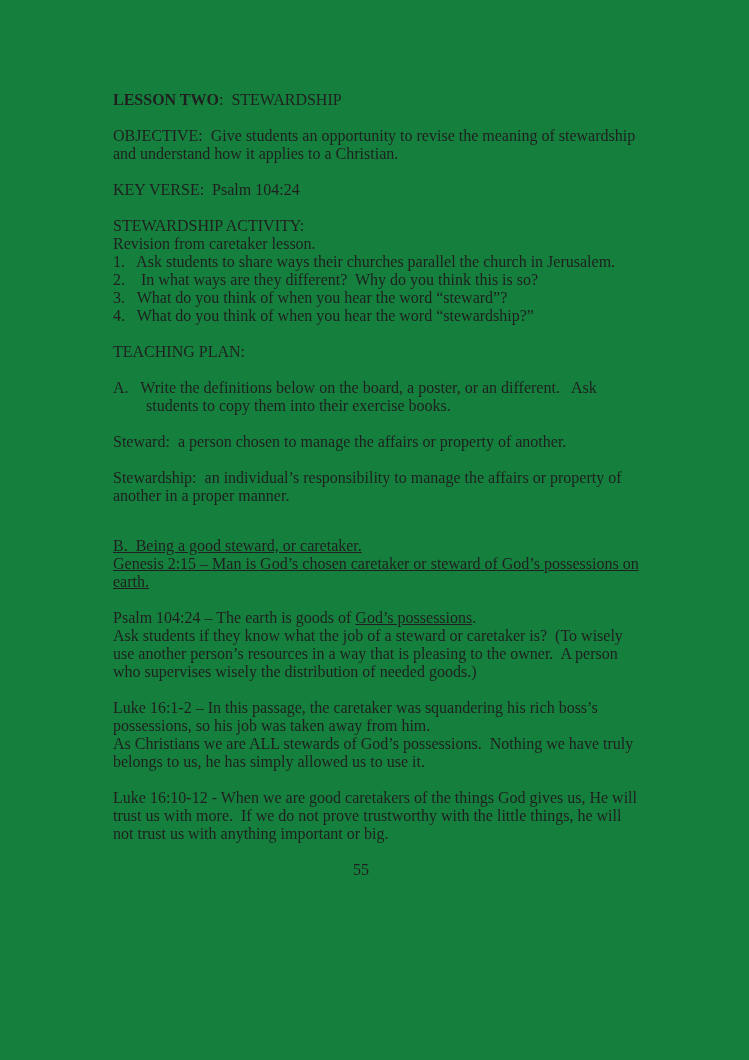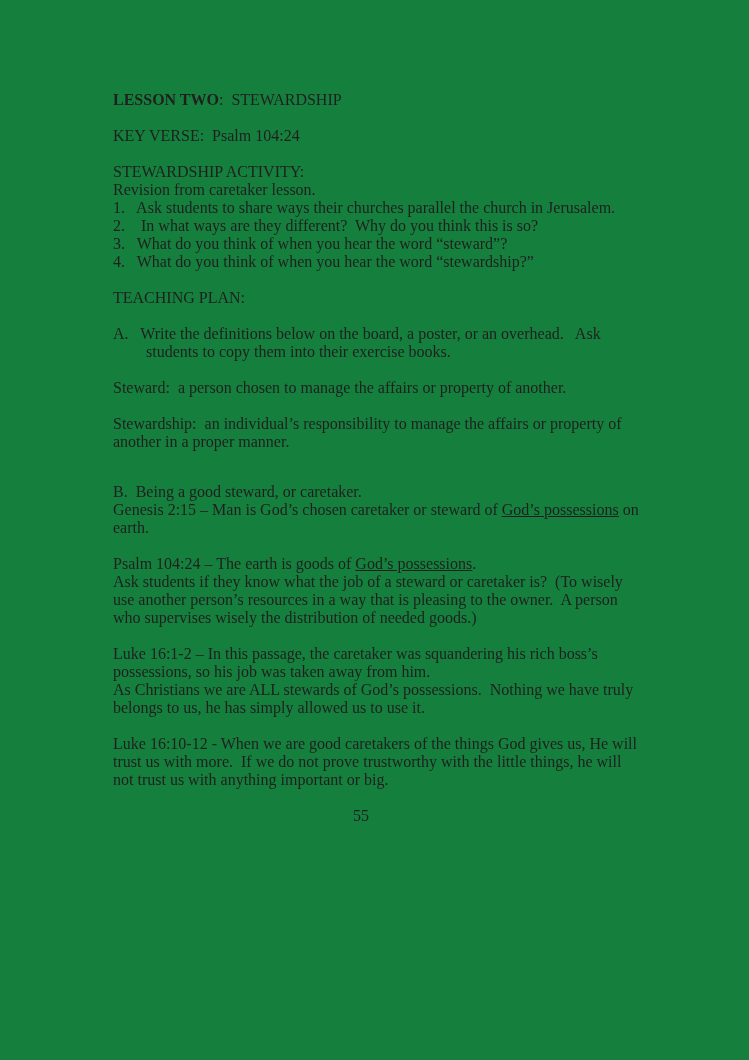--- a/index.html
+++ b/index.html
@@ -33,56 +33,61 @@
     font-weight: bold;
   }
   .u {
     text-decoration: underline;
   }
   .indent-cont {
     padding-left: 33px;
   }
   .gap-before {
     margin-top: 32px;
+    text-decoration: underline;
   }
   .page-number {
     text-align: center;
     transform: translateX(-16px);
   }
 </style>
 </head>
 <body>
 
 <div class="page">
   <div class="content">
 
     <div class="para">
       <span class="line"><span class="b">LESSON TWO</span><span>:  STEWARDSHIP</span></span>
     </div>
 
+    <div class="para">
+      <span class="line">OBJECTIVE:  Give students an opportunity to revise the meaning of stewardship</span>
+      <span class="line">and understand how it applies to a Christian.</span>
+    </div>
 
     <div class="para">
       <span class="line">KEY VERSE:  Psalm 104:24</span>
     </div>
 
     <div class="para">
       <span class="line">STEWARDSHIP ACTIVITY:</span>
       <span class="line">Revision from caretaker lesson.</span>
       <span class="line">1.   Ask students to share ways their churches parallel the church in Jerusalem.</span>
       <span class="line">2.    In what ways are they different?  Why do you think this is so?</span>
       <span class="line">3.   What do you think of when you hear the word “steward”?</span>
       <span class="line">4.   What do you think of when you hear the word “stewardship?”</span>
     </div>
 
     <div class="para">
       <span class="line">TEACHING PLAN:</span>
     </div>
 
     <div class="para">
-      <span class="line">A.   Write the definitions below on the board, a poster, or an overhead.   Ask</span>
+      <span class="line">A.   Write the definitions below on the board, a poster, or an different.   Ask</span>
       <span class="line indent-cont">students to copy them into their exercise books.</span>
     </div>
 
     <div class="para">
       <span class="line">Steward:  a person chosen to manage the affairs or property of another.</span>
     </div>
 
     <div class="para">
       <span class="line">Stewardship:  an individual’s responsibility to manage the affairs or property of</span>
       <span class="line">another in a proper manner.</span>

